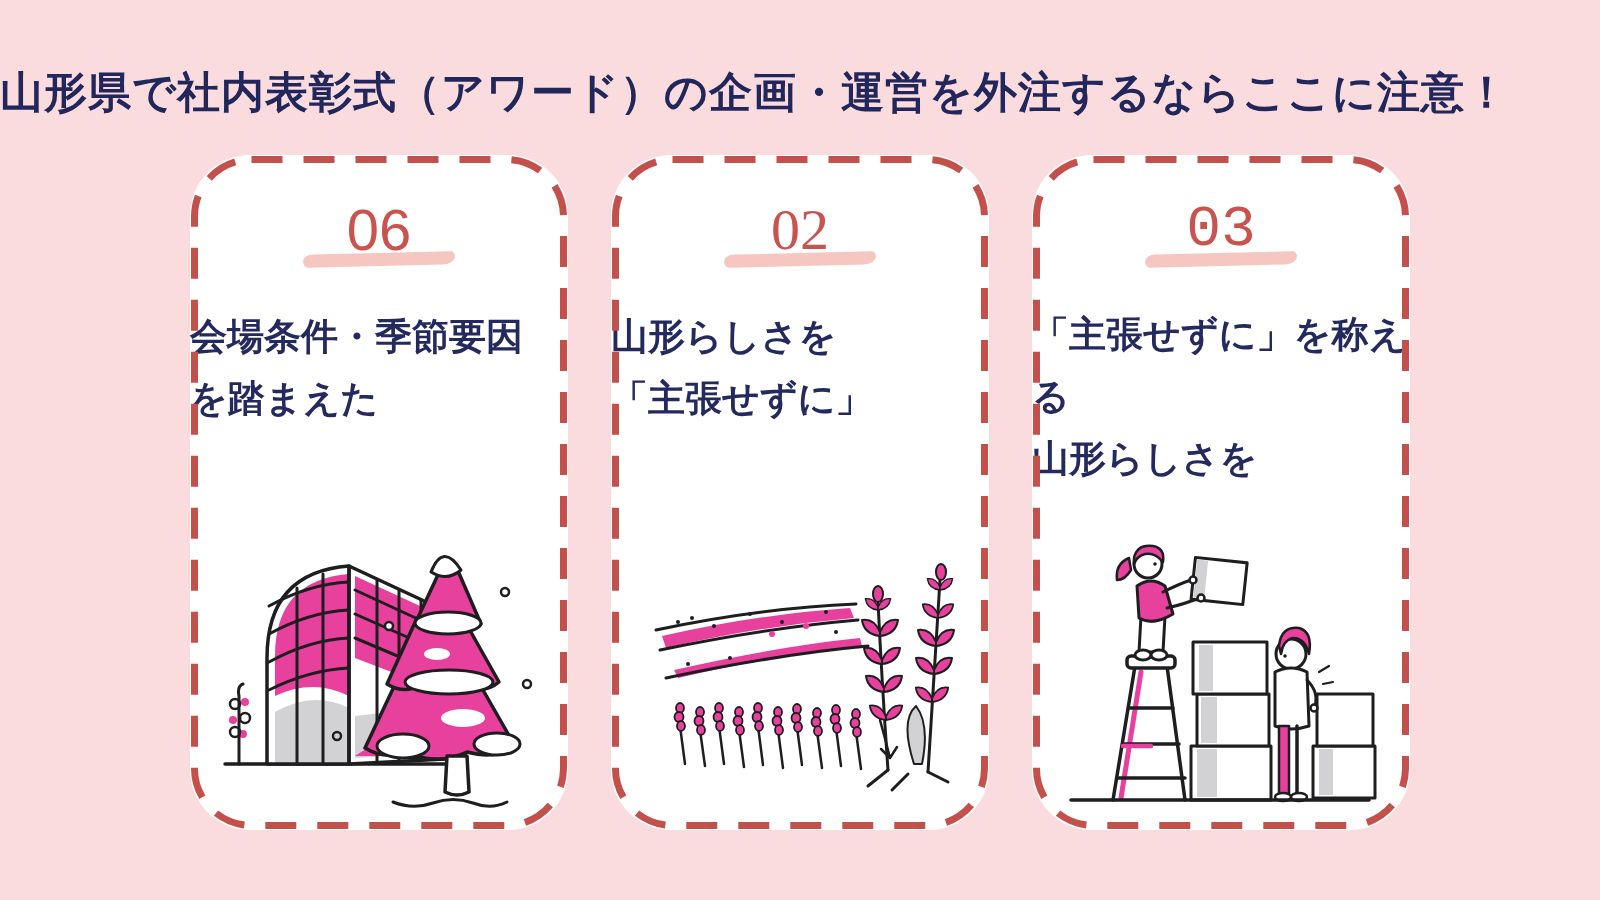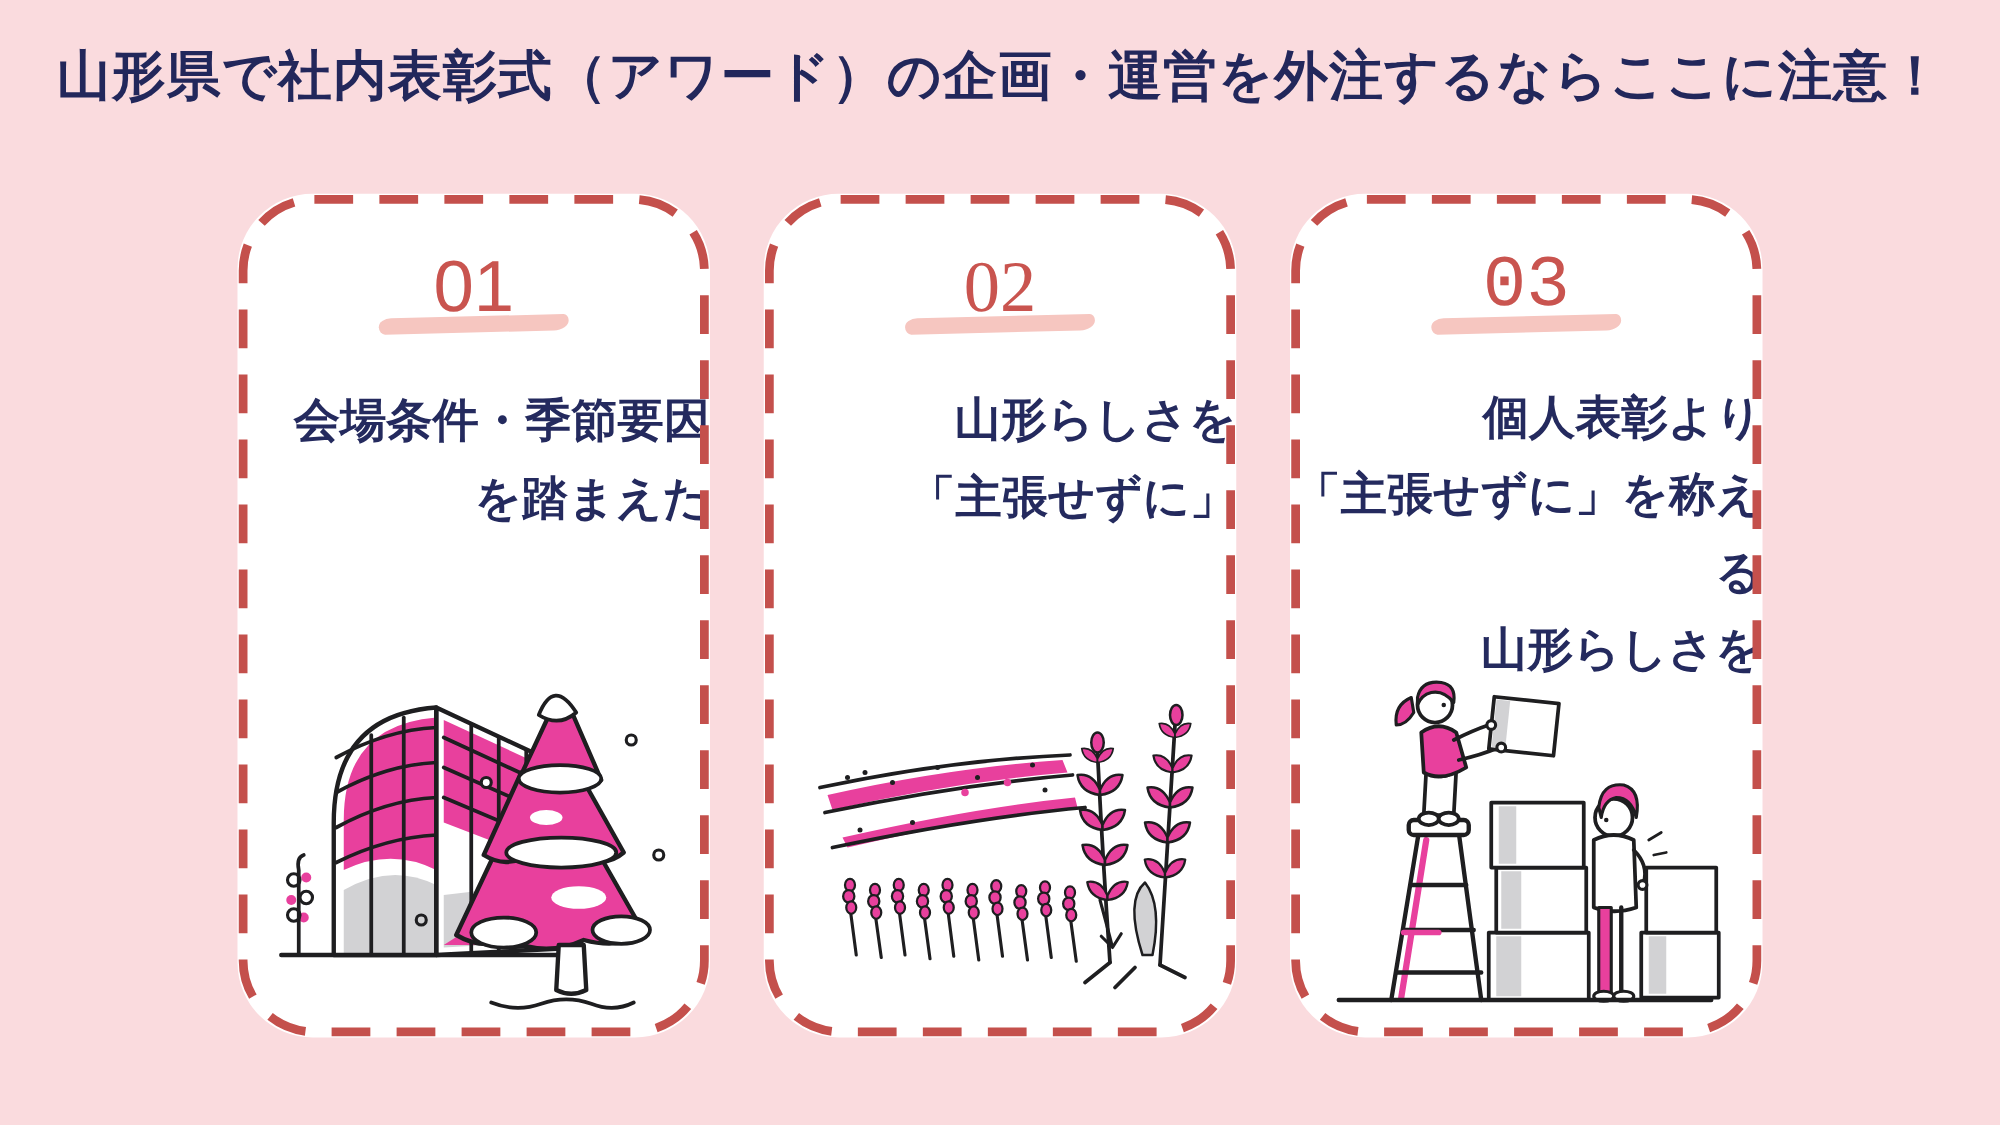--- a/index.html
+++ b/index.html
@@ -5,22 +5,21 @@
   * { margin:0; padding:0; box-sizing:border-box; }
   html,body { width:1600px; height:900px; }
   body {
     background:#fadbde;
     font-family:"Liberation Sans","DejaVu Sans",sans-serif;
     position:relative;
     overflow:hidden;
   }
   .page-title {
     position:absolute;
-    top:32px; left:0; width:1600px;
-    text-align:center;
+    top:64px; left:0; width:1600px;
     font-size:43px;
     font-weight:800;
     letter-spacing:1px;
     color:#22275b;
   }
   .card {
     position:absolute;
     top:155px;
     width:378px; height:675px;
     background:#ffffff;
@@ -48,21 +47,21 @@
     width:152px; height:13px;
     margin:-6px auto 0 auto;
     background:#f6c6c0;
     border-radius:10px 4px 12px 5px / 7px 5px 8px 6px;
     transform:rotate(-1.4deg);
     position:relative;
     z-index:1;
   }
   .card-text {
     margin-top:40px;
-    text-align:right;
+    text-align:left;
     font-size:37px;
     font-weight:700;
     color:#242a5e;
     line-height:62px;
   }
   .illustration {
     position:absolute;
     bottom:16px; left:0;
     width:378px; height:312px;
     display:flex;
@@ -72,21 +71,21 @@
 </style>
 </head>
 <body>
 
 <h1 class="page-title">山形県で社内表彰式（アワード）の企画・運営を外注するならここに注意！</h1>
 
 <section class="card card-1">
   <svg class="border-svg" viewBox="0 0 378 675">
     <rect x="4.5" y="4.5" width="369" height="666" rx="57" fill="none" stroke="#c4504c" stroke-width="7" stroke-dasharray="31 21"></rect>
   </svg>
-  <div class="card-number">01</div>
+  <div class="card-number">06</div>
   <div class="number-underline"></div>
   <div class="card-text">
     <div>会場条件・季節要因</div>
     <div>を踏まえた</div>
   </div>
   <div class="illustration">
     <svg width="340" height="308" viewBox="0 0 340 308">
       <g stroke-linecap="round" stroke-linejoin="round">
 
         <path d="M16,258 H250" stroke="#1e1e20" stroke-width="3.5" fill="none"></path>
@@ -243,21 +242,20 @@
   </div>
 </section>
 
 <section class="card card-3">
   <svg class="border-svg" viewBox="0 0 378 675">
     <rect x="4.5" y="4.5" width="369" height="666" rx="57" fill="none" stroke="#c4504c" stroke-width="7" stroke-dasharray="31 21"></rect>
   </svg>
   <div class="card-number">03</div>
   <div class="number-underline"></div>
   <div class="card-text">
-    <div>個人表彰より</div>
     <div>「主張せずに」を称える</div>
     <div>山形らしさを</div>
   </div>
   <div class="illustration">
     <svg width="340" height="300" viewBox="0 0 340 300">
       <g stroke-linecap="round" stroke-linejoin="round">
 
         <g>
           <path d="M90,158 L70,284" stroke="#e8409d" stroke-width="5" fill="none"></path>
           <path d="M84,152 L62,286 M116,152 L134,286" stroke="#1e1e20" stroke-width="3.5" fill="none"></path>

